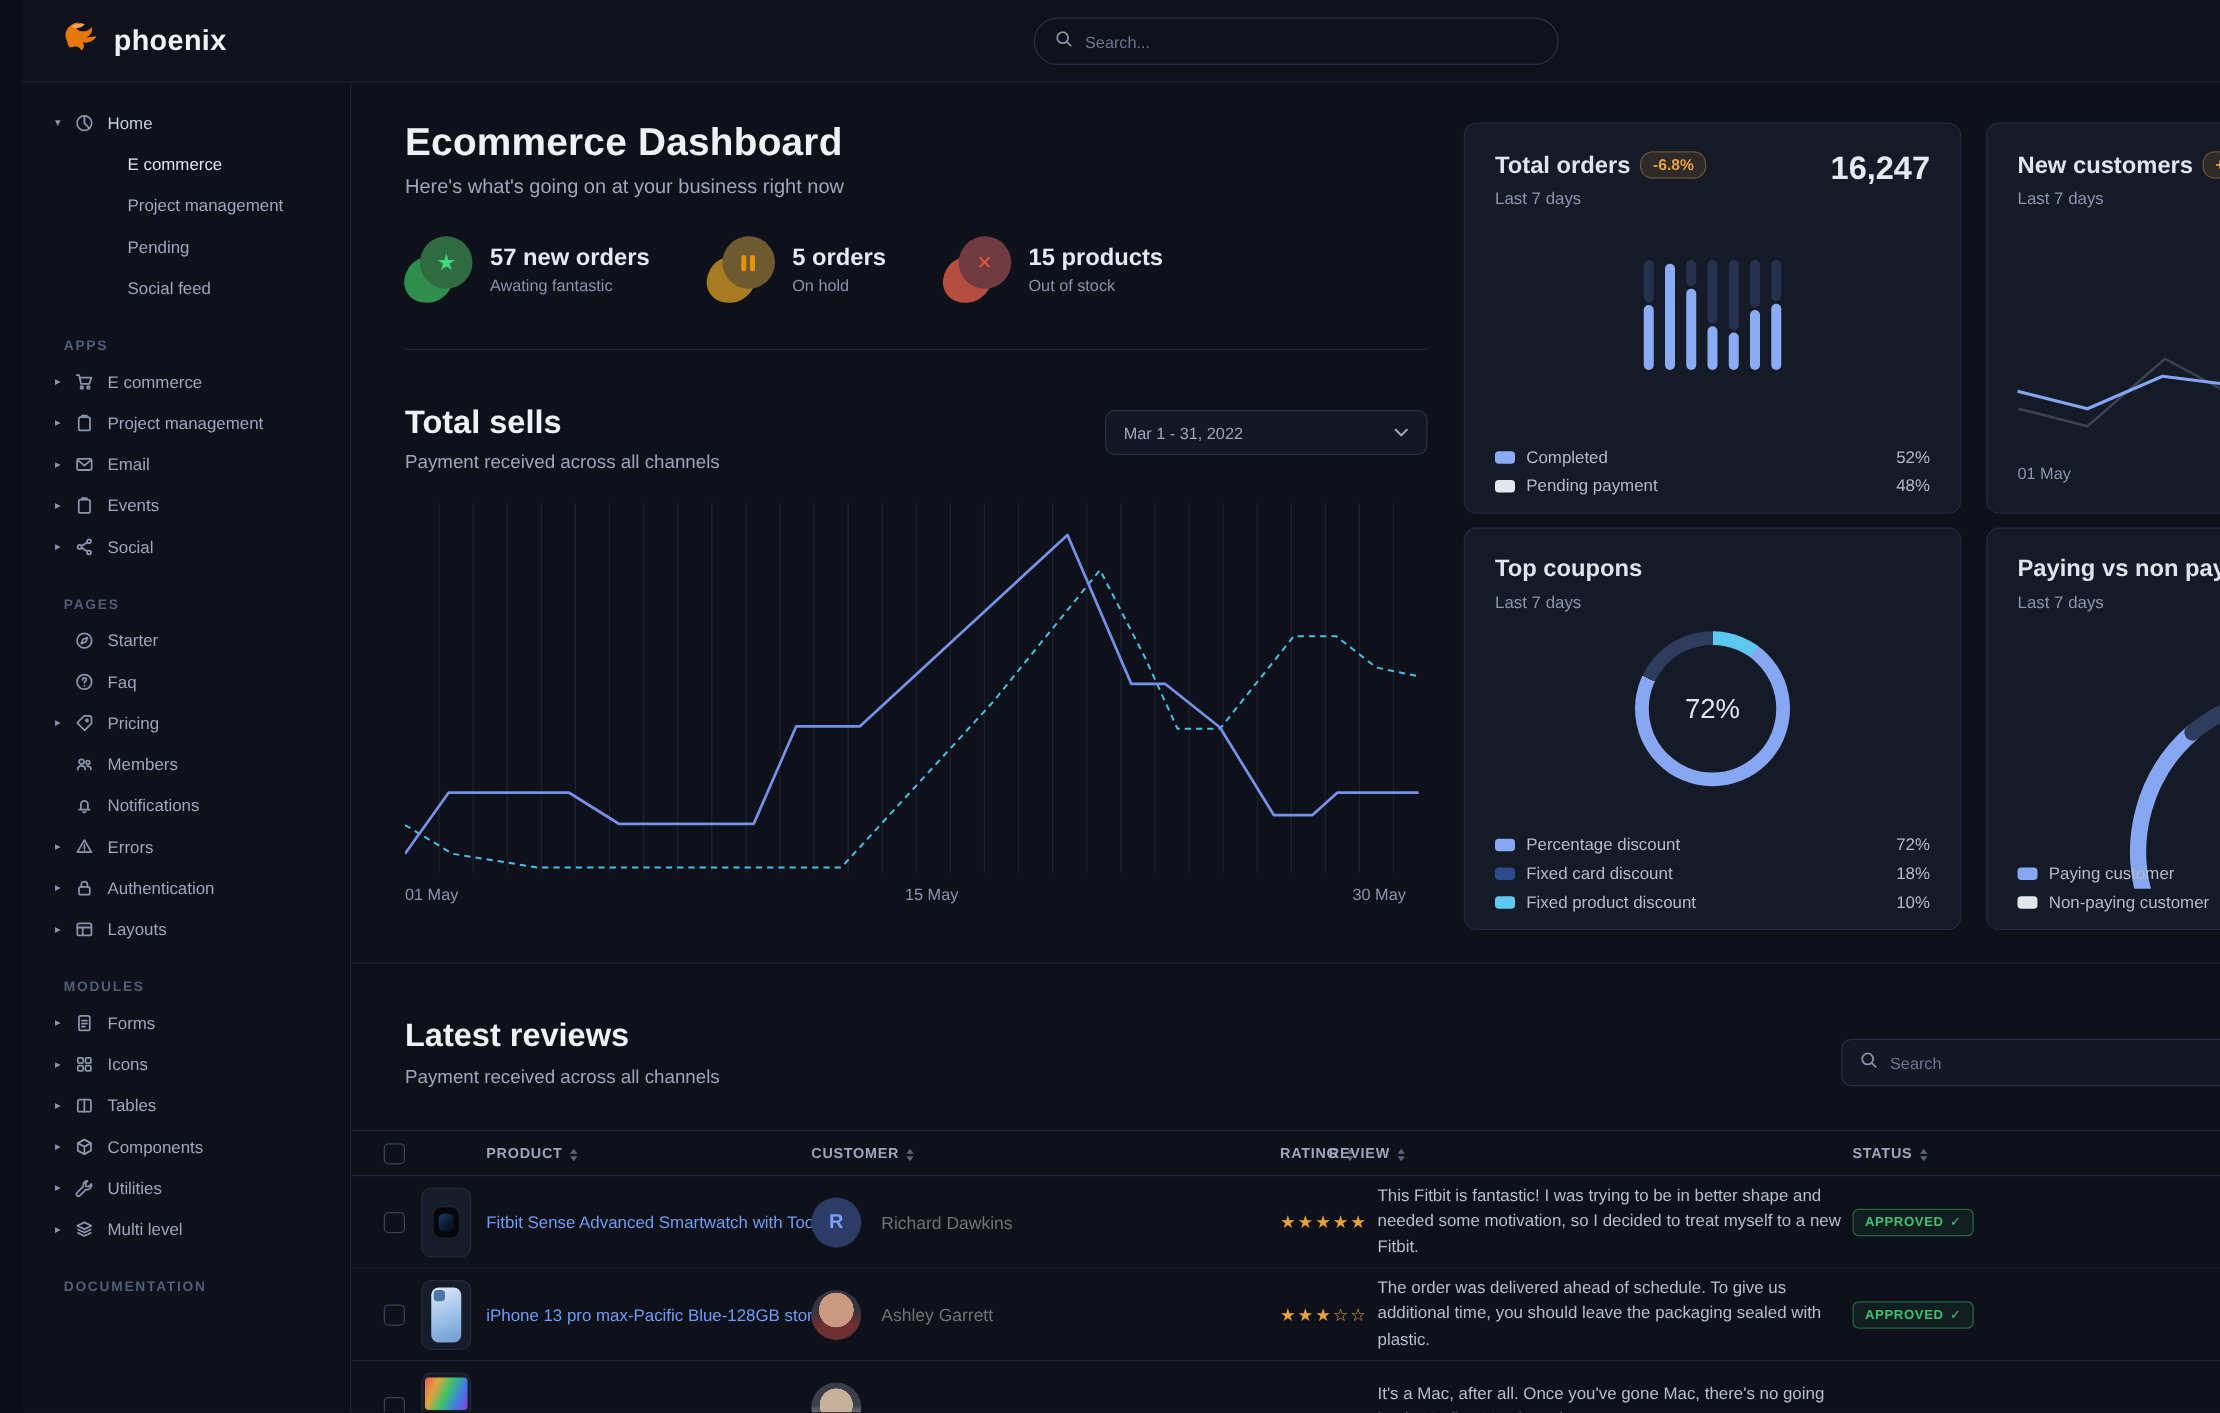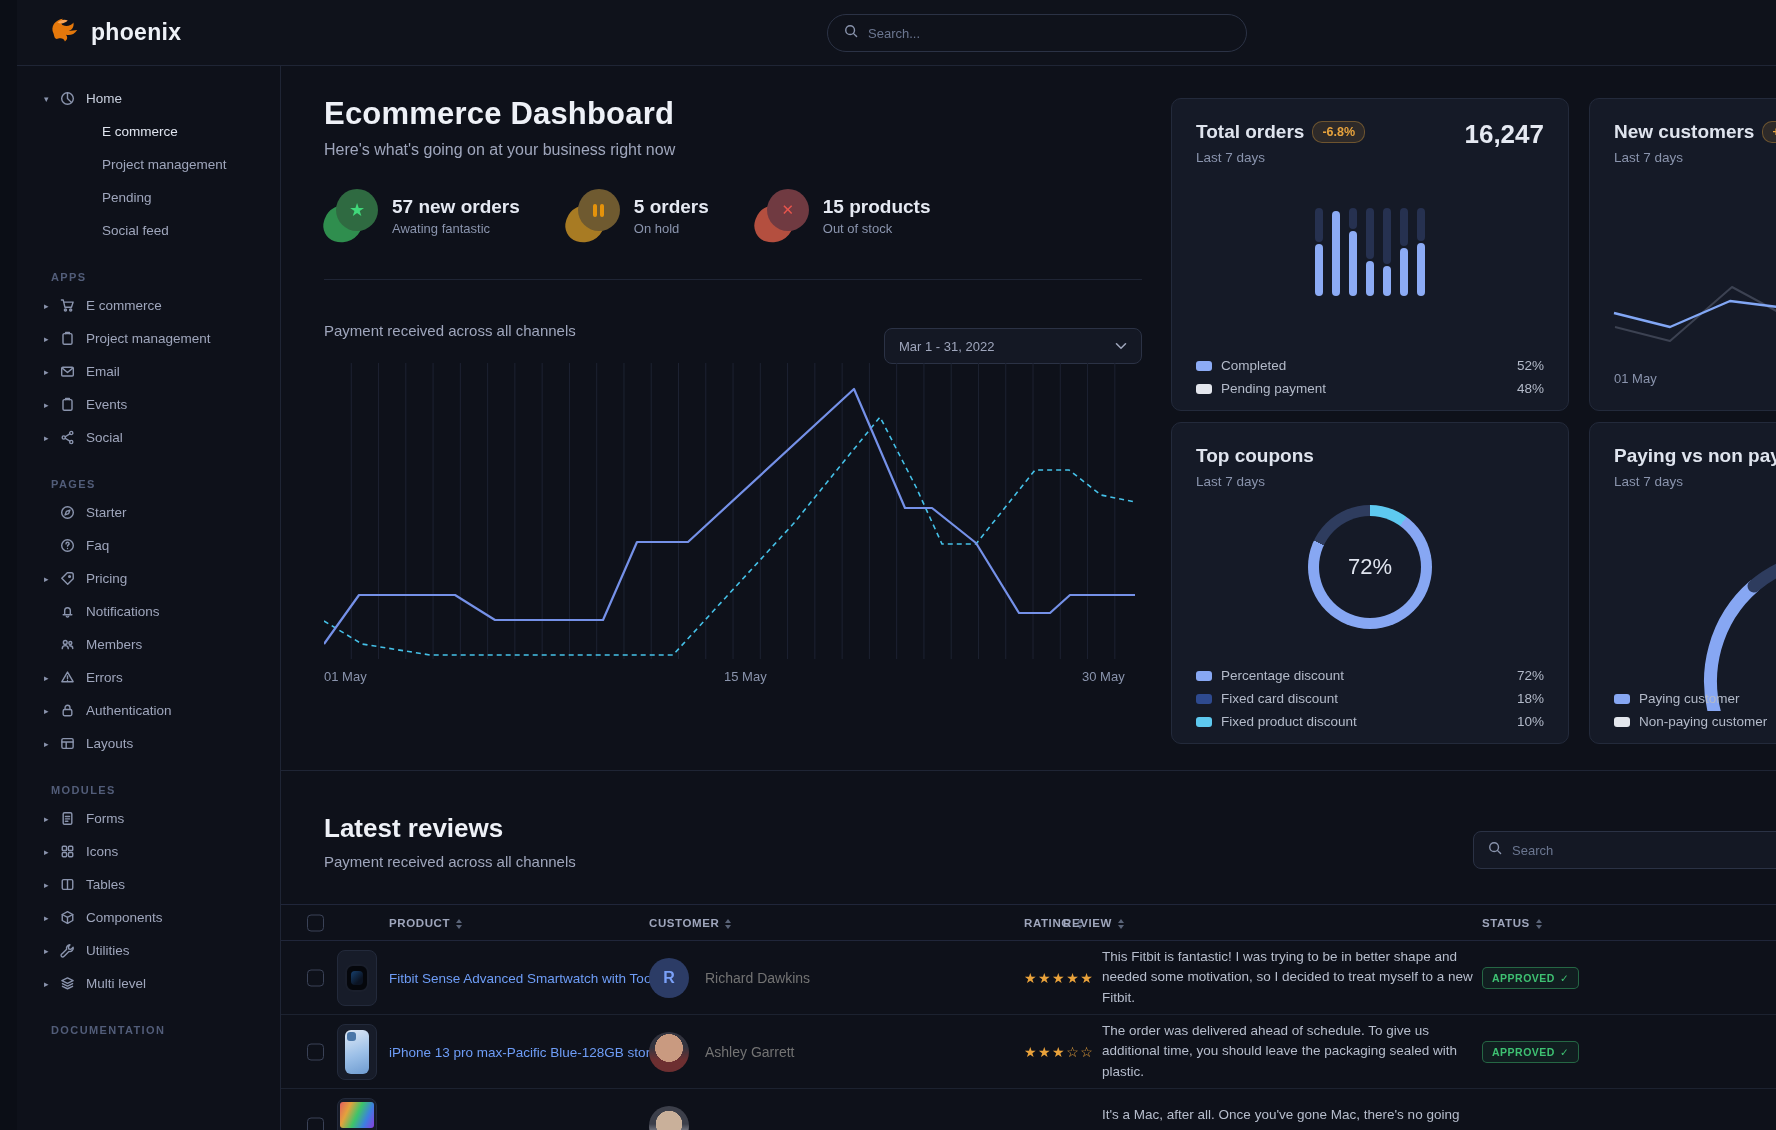--- a/index.html
+++ b/index.html
@@ -238,37 +238,37 @@
               <path d="M1.9 7.8L7.8 1.9h4.3a2 2 0 012 2v4.3L8.2 14.1z"></path>
               <circle cx="10.2" cy="5.8" r=".9"></circle>
             </svg>
           </span>
           <span class="s-label">Pricing</span>
         </div>
         <div class="s-item">
           <span class="s-caret"></span>
           <span class="s-icon">
             <svg width="15" height="15" viewBox="0 0 16 16" fill="none" stroke="currentColor" stroke-width="1.5" stroke-linecap="round" stroke-linejoin="round">
-              <path d="M3.4 11.4h9.2M5 11.2V7a3 3 0 016 0v4.2"></path>
-              <path d="M6.8 13.2a1.5 1.5 0 002.4 0"></path>
-            </svg>
-          </span>
-          <span class="s-label">Notifications</span>
-        </div>
-        <div class="s-item">
-          <span class="s-caret"></span>
-          <span class="s-icon">
-            <svg width="15" height="15" viewBox="0 0 16 16" fill="none" stroke="currentColor" stroke-width="1.5" stroke-linecap="round" stroke-linejoin="round">
               <circle cx="5.6" cy="5.8" r="2"></circle>
               <path d="M2.4 12.4c0-2 1.5-3.2 3.2-3.2s3.2 1.2 3.2 3.2"></path>
               <circle cx="11" cy="6.4" r="1.6"></circle>
               <path d="M10.4 9.4c1.9 0 3.2 1.1 3.2 2.8"></path>
             </svg>
           </span>
           <span class="s-label">Members</span>
+        </div>
+        <div class="s-item">
+          <span class="s-caret"></span>
+          <span class="s-icon">
+            <svg width="15" height="15" viewBox="0 0 16 16" fill="none" stroke="currentColor" stroke-width="1.5" stroke-linecap="round" stroke-linejoin="round">
+              <path d="M3.4 11.4h9.2M5 11.2V7a3 3 0 016 0v4.2"></path>
+              <path d="M6.8 13.2a1.5 1.5 0 002.4 0"></path>
+            </svg>
+          </span>
+          <span class="s-label">Notifications</span>
         </div>
         <div class="s-item">
           <span class="s-caret">▸</span>
           <span class="s-icon">
             <svg width="15" height="15" viewBox="0 0 16 16" fill="none" stroke="currentColor" stroke-width="1.5" stroke-linecap="round" stroke-linejoin="round">
               <path d="M8 2.2l6 10.3H2z"></path>
               <path d="M8 6.4v3"></path>
               <path d="M8 11.2v.1"></path>
             </svg>
           </span>
@@ -397,20 +397,21 @@
           </span>
           <span>
             <div class="stat-value">15 products</div>
             <div class="stat-caption">Out of stock</div>
           </span>
         </div>
       </div>
     <div class="divider"></div>
 
     <div class="sells-head">
+      <div class="h2">Total sells</div>
       <div class="h2sub">Payment received across all channels</div>
       <div class="date-select">
         <span>Mar 1 - 31, 2022</span>
         <svg width="12" height="8" viewBox="0 0 12 8" fill="none" stroke="#9fa6bc" stroke-width="1.6" stroke-linecap="round">
             <path d="M1.5 1.8L6 6.2l4.5-4.4"></path>
           </svg>
       </div>
     </div>
 
     <div class="sells-chart-wrap">

